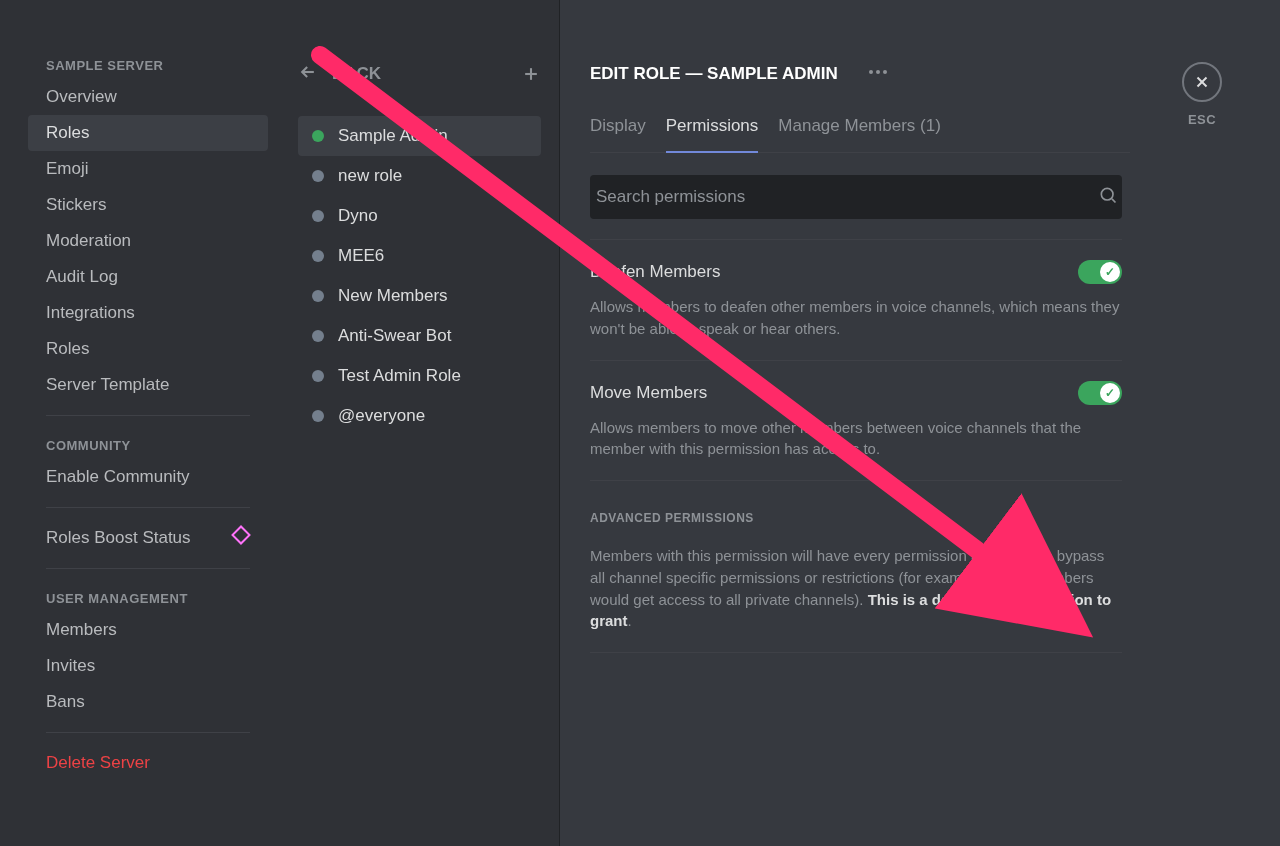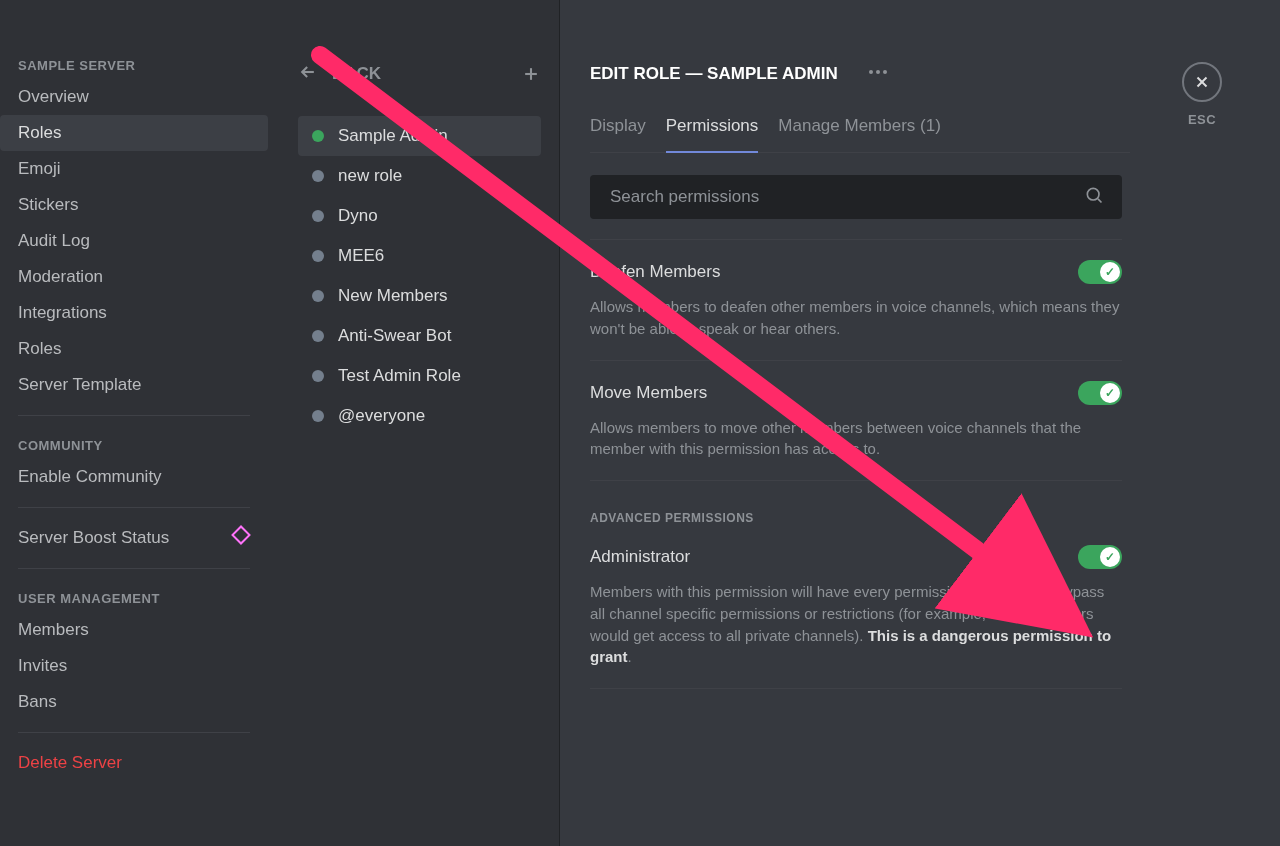--- a/index.html
+++ b/index.html
@@ -31,21 +31,21 @@
     background: var(--bg-outer);
     overflow:hidden;
     color: var(--text-normal);
     font-size:16px;
   }
 
   
   .sidebar {
     position:absolute; left:0; top:0; bottom:0; width:280px;
     background: var(--bg-sidebar);
-    padding: 48px 12px 0 0;
+    padding: 48px 12px 0 28px;
     overflow:hidden;
   }
   .sidebar-header {
     font-size:13px; font-weight:700; letter-spacing:0.5px;
     color: var(--text-label);
     text-transform:uppercase;
     padding: 10px 18px 6px;
   }
   .sidebar-item {
     padding: 8px 18px;
@@ -116,21 +116,21 @@
   .tab.active::after {
     content:""; position:absolute; left:0; right:0; bottom:-1px; height:2px;
     background: var(--accent-blurple);
   }
 
   .search {
     margin-top:22px;
     display:flex; align-items:center;
     background: var(--search-bg);
     border-radius:4px;
-    padding: 10px 18px;
+    padding: 10px 4px;
     max-width:532px;
   }
   .search input {
     flex:1; background:transparent; border:none; outline:none;
     color: var(--text-bright); font-size:17px;
   }
   .search input::placeholder { color: var(--text-muted); }
   .search-icon { color: var(--text-muted); }
 
   .perm-list { margin-top:10px; max-width:532px; }
@@ -195,44 +195,44 @@
   <div class="sidebar-item active">
       <span>Roles</span>
     </div>
   <div class="sidebar-item">
       <span>Emoji</span>
     </div>
   <div class="sidebar-item">
       <span>Stickers</span>
     </div>
   <div class="sidebar-item">
+      <span>Moderation</span>
+    </div>
+  <div class="sidebar-item">
       <span>Audit Log</span>
-    </div>
-  <div class="sidebar-item">
-      <span>Moderation</span>
     </div>
   <div class="sidebar-item">
       <span>Integrations</span>
     </div>
   <div class="sidebar-item">
       <span>Roles</span>
     </div>
   <div class="sidebar-item">
       <span>Server Template</span>
     </div>
 
   <div class="sidebar-divider"></div>
   <div class="sidebar-header">COMMUNITY</div>
   <div class="sidebar-item">
       <span>Enable Community</span>
     </div>
 
   <div class="sidebar-divider"></div>
   <div class="sidebar-item">
-    <span>Server Boost Status</span>
+    <span>Roles Boost Status</span>
     <span class="boost-icon"></span>
   </div>
 
   <div class="sidebar-divider"></div>
   <div class="sidebar-header">USER MANAGEMENT</div>
   <div class="sidebar-item">
       <span>Members</span>
     </div>
   <div class="sidebar-item">
       <span>Invites</span>
@@ -348,24 +348,20 @@
           <div class="toggle"></div>
         </div>
         <div class="perm-desc">Allows members to move other members between voice channels that the member with this permission has access to.</div>
       </div>
 
       <div class="perm-divider"></div>
 
       <div class="perm-section-label">ADVANCED PERMISSIONS</div>
 
       <div class="perm-item">
-        <div class="perm-head">
-          <div class="perm-title">Administrator</div>
-          <div class="toggle"></div>
-        </div>
         <div class="perm-desc">
           <span>Members with this permission will have every permission and will also bypass all channel specific permissions or restrictions (for example, these members would get access to all private channels). </span><span class="perm-desc-bold">This is a dangerous permission to grant</span><span>.</span>
         </div>
       </div>
 
       <div class="perm-divider"></div>
     </div>
   </div>
 </div>
 

